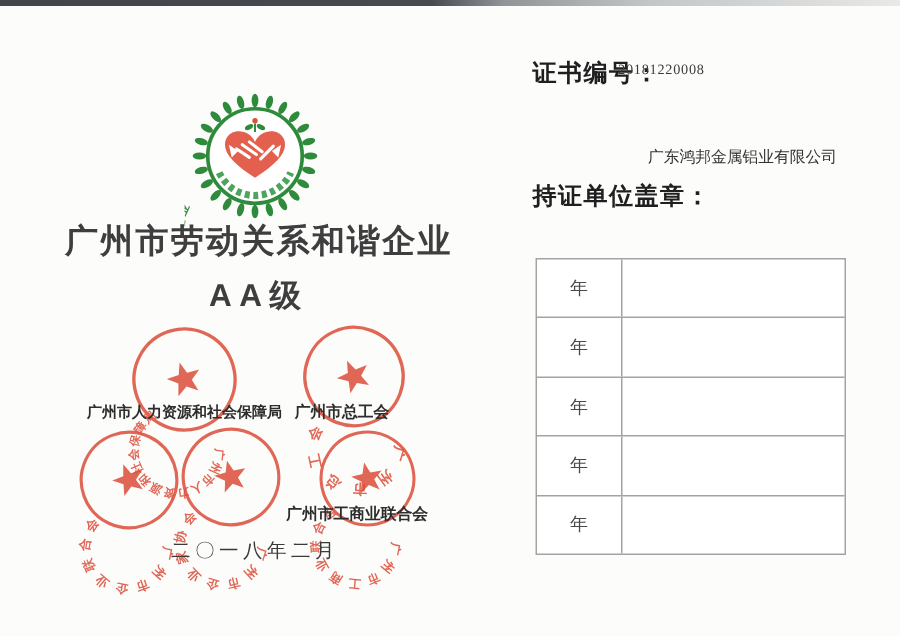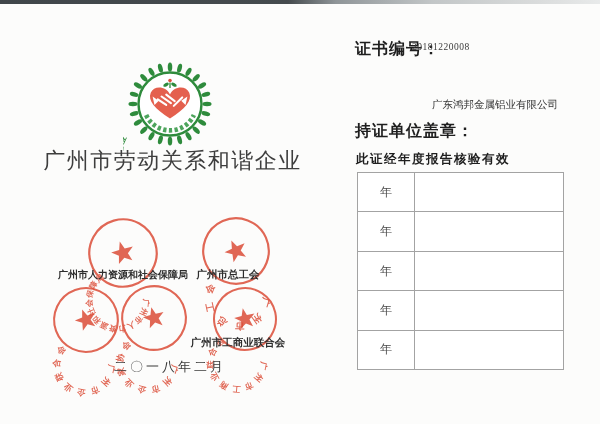--- a/index.html
+++ b/index.html
@@ -3,21 +3,21 @@
 <meta charset="utf-8">
 <style>
   html,body{margin:0;padding:0;}
   body{font-family:"Liberation Sans",sans-serif;background:#e9e9e9;}
   .page{position:relative;width:600px;height:424px;background:#fcfcfb;overflow:hidden;}
   .scan-strip{position:absolute;left:0;top:0;width:600px;height:4px;
     background:linear-gradient(to right,#40464a 0%,#454b4e 48%,#8f9598 56%,#c2c6c7 72%,#dadcdc 90%,#e8eaea 100%);}
   .abs{position:absolute;}
   
   .emblem{left:123px;top:57px;width:94px;height:94px;z-index:1;}
-  .title{left:30px;top:146px;width:285px;text-align:center;font-size:22px;font-weight:normal;
+  .title{left:30px;top:146px;width:285px;text-align:center;font-size:22px;font-weight:bold;
     letter-spacing:1.5px;color:#3e3e3e;z-index:1;}
   .grade{left:30px;top:183px;width:285px;text-align:center;font-size:21px;font-weight:bold;
     letter-spacing:5px;color:#3e3e3e;z-index:1;}
   .seal{position:absolute;opacity:.86;z-index:2;overflow:visible;}
   .seal-ring{fill:none;stroke:#dc4f3a;stroke-width:3;}
   .seal-star{fill:#dc4f3a;}
   .seal-arc{fill:#dc4f3a;font-weight:bold;font-family:"Liberation Sans",sans-serif;}
   .caption{position:absolute;z-index:3;text-align:center;font-weight:bold;color:#2d2d2d;}
   .cap1{left:44px;top:268px;width:158px;font-size:10px;}
   .cap2{left:186px;top:268px;width:84px;font-size:10.5px;}
@@ -95,20 +95,21 @@
     <path d="M68.5,42 l-6.5,4.5 4.5,4.5 z" fill="#ffffff"></path>
     <g>
       <path d="M50,33 C50,30 50,28.5 50,27" stroke="#2e8b3c" stroke-width="1.4" fill="none"></path>
       <ellipse cx="45.8" cy="29.5" rx="3.2" ry="1.7" fill="#2e8b3c" transform="rotate(-28 45.8 29.5)"></ellipse>
       <ellipse cx="54.2" cy="29.5" rx="3.2" ry="1.7" fill="#2e8b3c" transform="rotate(28 54.2 29.5)"></ellipse>
       <circle cx="50" cy="25" r="1.9" fill="#dc4f3a"></circle>
     </g>
   </svg>
 
   <div class="abs title">广州市劳动关系和谐企业</div>
+  <div class="abs grade">AA级</div>
 
   <svg class="seal" style="left:86px;top:216px;width:74px;height:74px;transform:rotate(-16deg)" viewBox="0 0 100 100">
     <defs>
         <path id="arcA" d="M50,85 A35,35 0 1 1 49.99,84.99" fill="none"></path>
       </defs>
     <circle class="seal-ring" cx="50" cy="50" r="45.5"></circle>
     <polygon class="seal-star" points="50,34 53.9,44.7 65.2,45.1 56.3,52 59.4,62.9 50,56.6 40.6,62.9 43.7,52 34.8,45.1 46.1,44.7"></polygon>
     <text class="seal-arc" font-size="10.5" letter-spacing="1">
       <textPath href="#arcA" startOffset="50%" text-anchor="middle">广州市人力资源和社会保障局</textPath>
     </text>
@@ -163,21 +164,20 @@
   <div class="caption cap4">广州市工商业联合会</div>
 
   <div class="abs date">二〇一八年二月</div>
 
   <div class="abs lbl cert-no-label">证书编号：</div>
   <div class="abs cert-no-value">20181220008</div>
 
   <div class="abs lbl unit-seal-label">持证单位盖章：</div>
   <div class="abs unit-name">广东鸿邦金属铝业有限公司</div>
 
-  <div class="abs validity">此证经年度报告核验有效</div>
 
   <div class="abs vtable">
     <div class="vrow">
       <div class="ycell">年</div>
       <div class="vcell"></div>
     </div>
     <div class="vrow">
       <div class="ycell">年</div>
       <div class="vcell"></div>
     </div>

